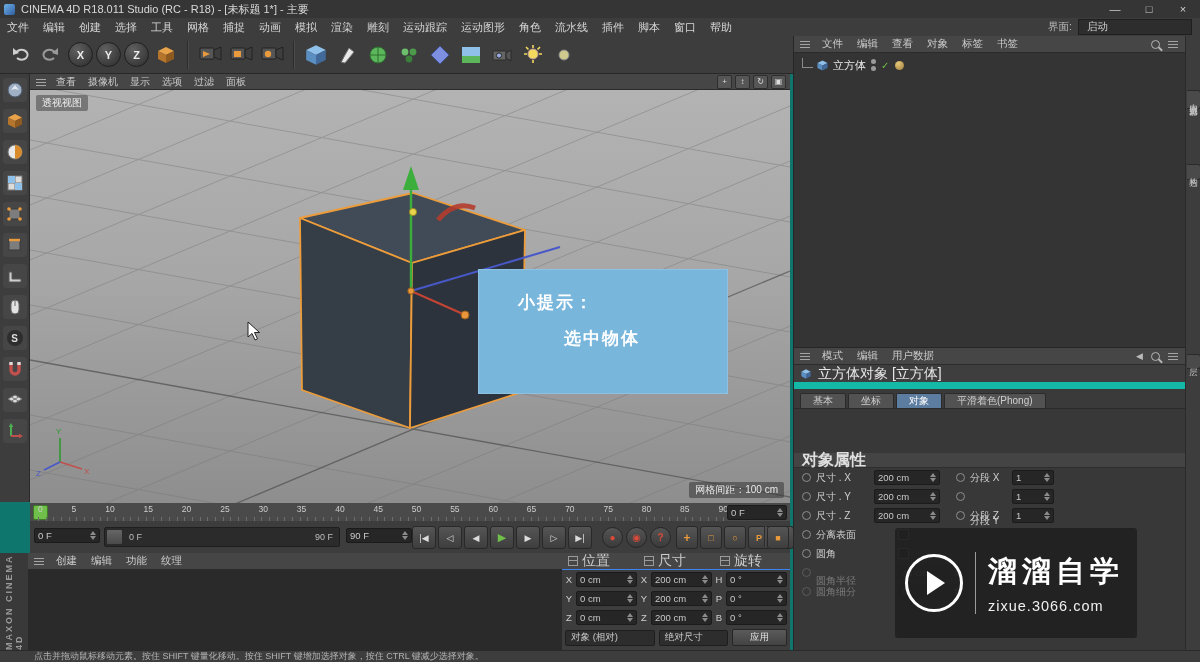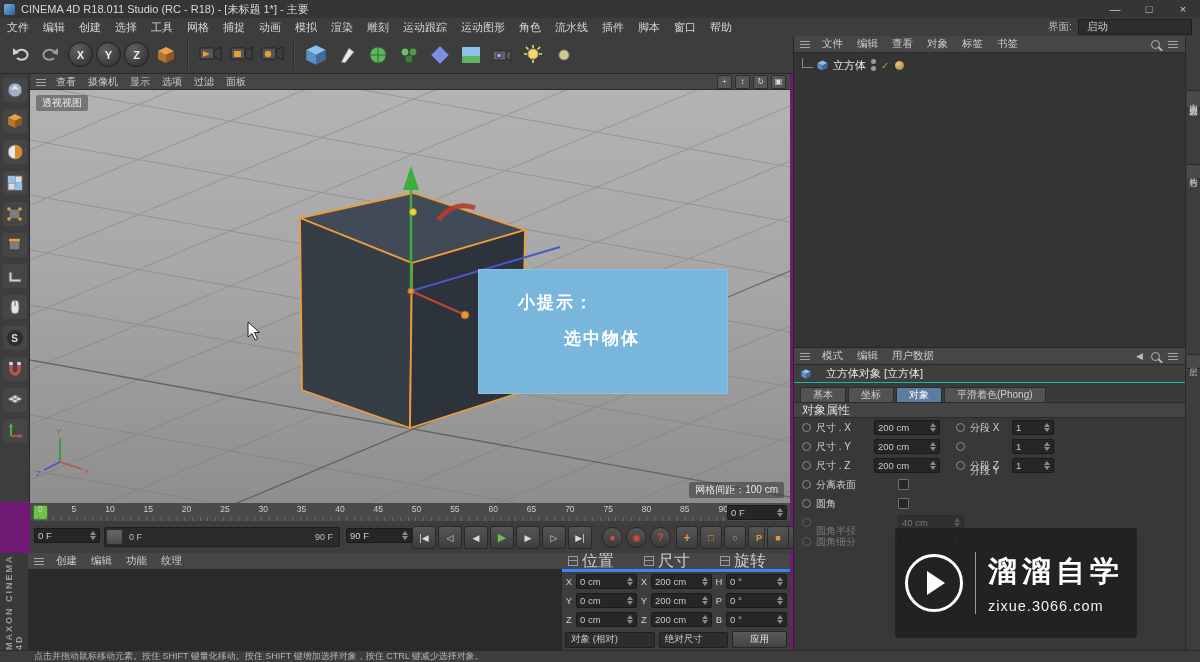--- a/index.html
+++ b/index.html
@@ -1,16 +1,16 @@
 <!DOCTYPE html>
 <html><head>
 <meta charset="utf-8">
 <style>
   html,body{margin:0;padding:0;background:#222;}
-  #app{position:relative;width:1200px;height:662px;background:#701a75;font-family:"Liberation Sans","DejaVu Sans",sans-serif;overflow:hidden;color:#d6d6d6;-webkit-user-select:none;}
+  #app{position:relative;width:1200px;height:662px;background:#0f766e;font-family:"Liberation Sans","DejaVu Sans",sans-serif;overflow:hidden;color:#d6d6d6;-webkit-user-select:none;}
   .abs{position:absolute;}
   
   .titlebar{left:0;top:0;width:1200px;height:18px;background:#353535;border-bottom:1px solid #262626;display:flex;align-items:center;font-size:11px;color:#d9d9d9;}
   .appicon{width:11px;height:11px;margin:0 6px 0 4px;background:linear-gradient(135deg,#6fb1e8,#2d5d9e);border-radius:2px;}
   .wbtn{width:34px;height:18px;display:flex;align-items:center;justify-content:center;font-size:11px;color:#cfcfcf;}
   .menubar{left:0;top:18px;width:1200px;height:18px;background:#3d3d3d;border-bottom:1px solid #2b2b2b;display:flex;align-items:center;font-size:11px;}
   .mi{padding:0 7px;color:#d6d6d6;white-space:nowrap;}
   .ifacebox{height:14px;background:#2d2d2d;border:1px solid #1f1f1f;padding:0 8px;font-size:10.5px;color:#cfcfcf;display:flex;align-items:center;min-width:96px;margin-right:8px;}
   
   .toolbar{left:0;top:36px;width:793px;height:38px;background:#3d3d3d;border-bottom:1px solid #282828;display:flex;align-items:center;gap:3px;padding-left:6px;box-sizing:border-box;}
@@ -40,25 +40,25 @@
   .phead{height:16px;background:#464646;border-bottom:1px solid #2b2b2b;display:flex;align-items:center;font-size:10.5px;color:#cbcbcb;padding:0 4px;gap:2px;}
   .pmi{padding:0 6px;}
   .ham{width:10px;height:1px;background:#a5a5a5;box-shadow:0 3px 0 #a5a5a5,0 6px 0 #a5a5a5;margin:0 4px 6px 2px;flex:none;}
   .searchic{width:7px;height:7px;border:1.5px solid #b5b5b5;border-radius:50%;position:relative;flex:none;}
   .searchic::after{content:"";position:absolute;width:5px;height:1.5px;background:#b5b5b5;left:6px;top:7px;transform:rotate(45deg);}
   .ombody{height:294px;background:#343434;border-bottom:1px solid #262626;position:relative;}
   .objrow{display:flex;align-items:center;height:16px;padding-top:4px;font-size:11px;color:#ececec;}
   .branch{width:10px;height:9px;border-left:1px solid #8a8a8a;border-bottom:1px solid #8a8a8a;margin:0 3px 4px 8px;}
   .dotcol{display:flex;flex-direction:column;gap:2px;margin:0 5px;}
   .dot5{width:5px;height:5px;border-radius:50%;background:#9a9a9a;}
-  .amtitle{height:17px;display:flex;align-items:center;font-size:11px;color:#e8e8e8;padding:0 6px;background:#3e3e3e;border-bottom:1px solid #14b8a6;gap:14px;}
+  .amtitle{height:17px;display:flex;align-items:center;font-size:14px;color:#e8e8e8;padding:0 6px;background:#3e3e3e;border-bottom:7px solid #14b8a6;gap:6px;}
   .amtabs{height:17px;display:flex;align-items:flex-end;gap:2px;background:#3a3a3a;padding:2px 6px 0 6px;border-bottom:1px solid #2b2b2b;}
   .amtab{height:14px;padding:0 12px;background:#525252;border:1px solid #2b2b2b;border-bottom:none;border-radius:2px 2px 0 0;font-size:10px;color:#cfcfcf;display:flex;align-items:center;}
   .amtab.active{background:#5d7da0;color:#fff;}
-  .amsect{height:14px;display:flex;align-items:center;font-size:12px;font-weight:normal;color:#dedede;background:#444;padding:0 8px;border-bottom:1px solid #2e2e2e;}
+  .amsect{height:14px;display:flex;align-items:center;font-size:16px;font-weight:bold;color:#dedede;background:#444;padding:0 8px;border-bottom:1px solid #2e2e2e;margin-top:44px;}
   .arow{display:flex;align-items:center;height:19px;font-size:10px;color:#cfcfcf;padding-left:8px;}
   .kc{width:7px;height:7px;border:1px solid #8d8d8d;border-radius:50%;margin-right:5px;flex:none;}
   .alabel{width:58px;flex:none;}
   .ninput{height:13px;background:#262626;border:1px solid #1b1b1b;border-radius:2px;display:flex;align-items:center;padding:0 3px;font-size:9.5px;color:#c9c9c9;}
   .spin{margin-left:auto;display:flex;flex-direction:column;gap:1px;padding-left:4px;}
   .spin::before{content:"";border-left:3px solid transparent;border-right:3px solid transparent;border-bottom:4px solid #8b8b8b;}
   .spin::after{content:"";border-left:3px solid transparent;border-right:3px solid transparent;border-top:4px solid #8b8b8b;}
   .cbox{width:9px;height:9px;background:#262626;border:1px solid #6f6f6f;border-radius:1px;}
   .disabled{opacity:.42;}
   
@@ -76,21 +76,21 @@
   .obtn{color:#e89a3c;font-weight:bold;}
   .rangebar{position:absolute;left:74px;top:6px;width:234px;height:18px;background:#2b2b2b;border:1px solid #1e1e1e;border-radius:2px;display:flex;align-items:center;font-size:9px;color:#bdbdbd;}
   .rhandle{width:15px;height:14px;background:linear-gradient(#666,#4a4a4a);border:1px solid #2a2a2a;border-radius:2px;margin:0 6px 0 1px;}
   .dots-icon{width:11px;height:8px;background:radial-gradient(circle 1.3px,#e89a3c 1.2px,transparent 1.3px);background-size:4px 4px;}
   
   .maxon{left:0;top:553px;width:28px;height:97px;background:#393939;border-right:1px solid #2a2a2a;display:flex;align-items:center;justify-content:center;}
   .maxontxt{writing-mode:vertical-rl;transform:rotate(180deg);font-size:9px;color:#9a9a9a;letter-spacing:2px;font-weight:bold;}
   .matman{left:28px;top:553px;width:534px;height:97px;background:#303030;border-right:1px solid #262626;}
   .matbody{height:80px;background:#2a2a2a;}
   .coords{left:562px;top:553px;width:228px;height:97px;background:#3d3d3d;}
-  .chead{display:flex;align-items:center;height:16px;background:#464646;border-bottom:3px solid #3b82f6;font-size:16px;color:#cbcbcb;}
+  .chead{display:flex;align-items:center;height:16px;background:#464646;border-bottom:1px solid #3b82f6;font-size:14px;color:#cbcbcb;}
   .cgroup{display:flex;align-items:center;gap:4px;width:70px;padding-left:6px;}
   .gicon{width:8px;height:8px;border:1px solid #9a9a9a;background:linear-gradient(#9a9a9a 1px,transparent 1px) 0 3px/8px 8px no-repeat;}
   .crow{display:flex;align-items:center;height:19px;padding:0 3px;gap:3px;font-size:9.5px;color:#cfcfcf;}
   .clab{width:8px;text-align:center;flex:none;}
   .cfoot{display:flex;align-items:center;gap:4px;padding:2px 3px;}
   .dropbox{height:14px;background:#2d2d2d;border:1px solid #1e1e1e;border-radius:2px;font-size:9.5px;color:#c9c9c9;display:flex;align-items:center;padding:0 5px;}
   .applybtn{height:15px;background:linear-gradient(#5a5a5a,#434343);border:1px solid #262626;border-radius:2px;font-size:9.5px;color:#e2e2e2;display:flex;align-items:center;justify-content:center;}
   
   .statusbar{left:0;top:650px;width:1200px;height:12px;background:#3d3d3d;border-top:1px solid #2a2a2a;display:flex;align-items:center;font-size:9px;color:#b2b2b2;padding-left:34px;box-sizing:border-box;}
   .watermark{left:895px;top:528px;width:242px;height:110px;background:rgba(32,32,32,.9);border-radius:3px;display:flex;align-items:center;z-index:50;padding:0 10px;box-sizing:border-box;gap:12px;}

